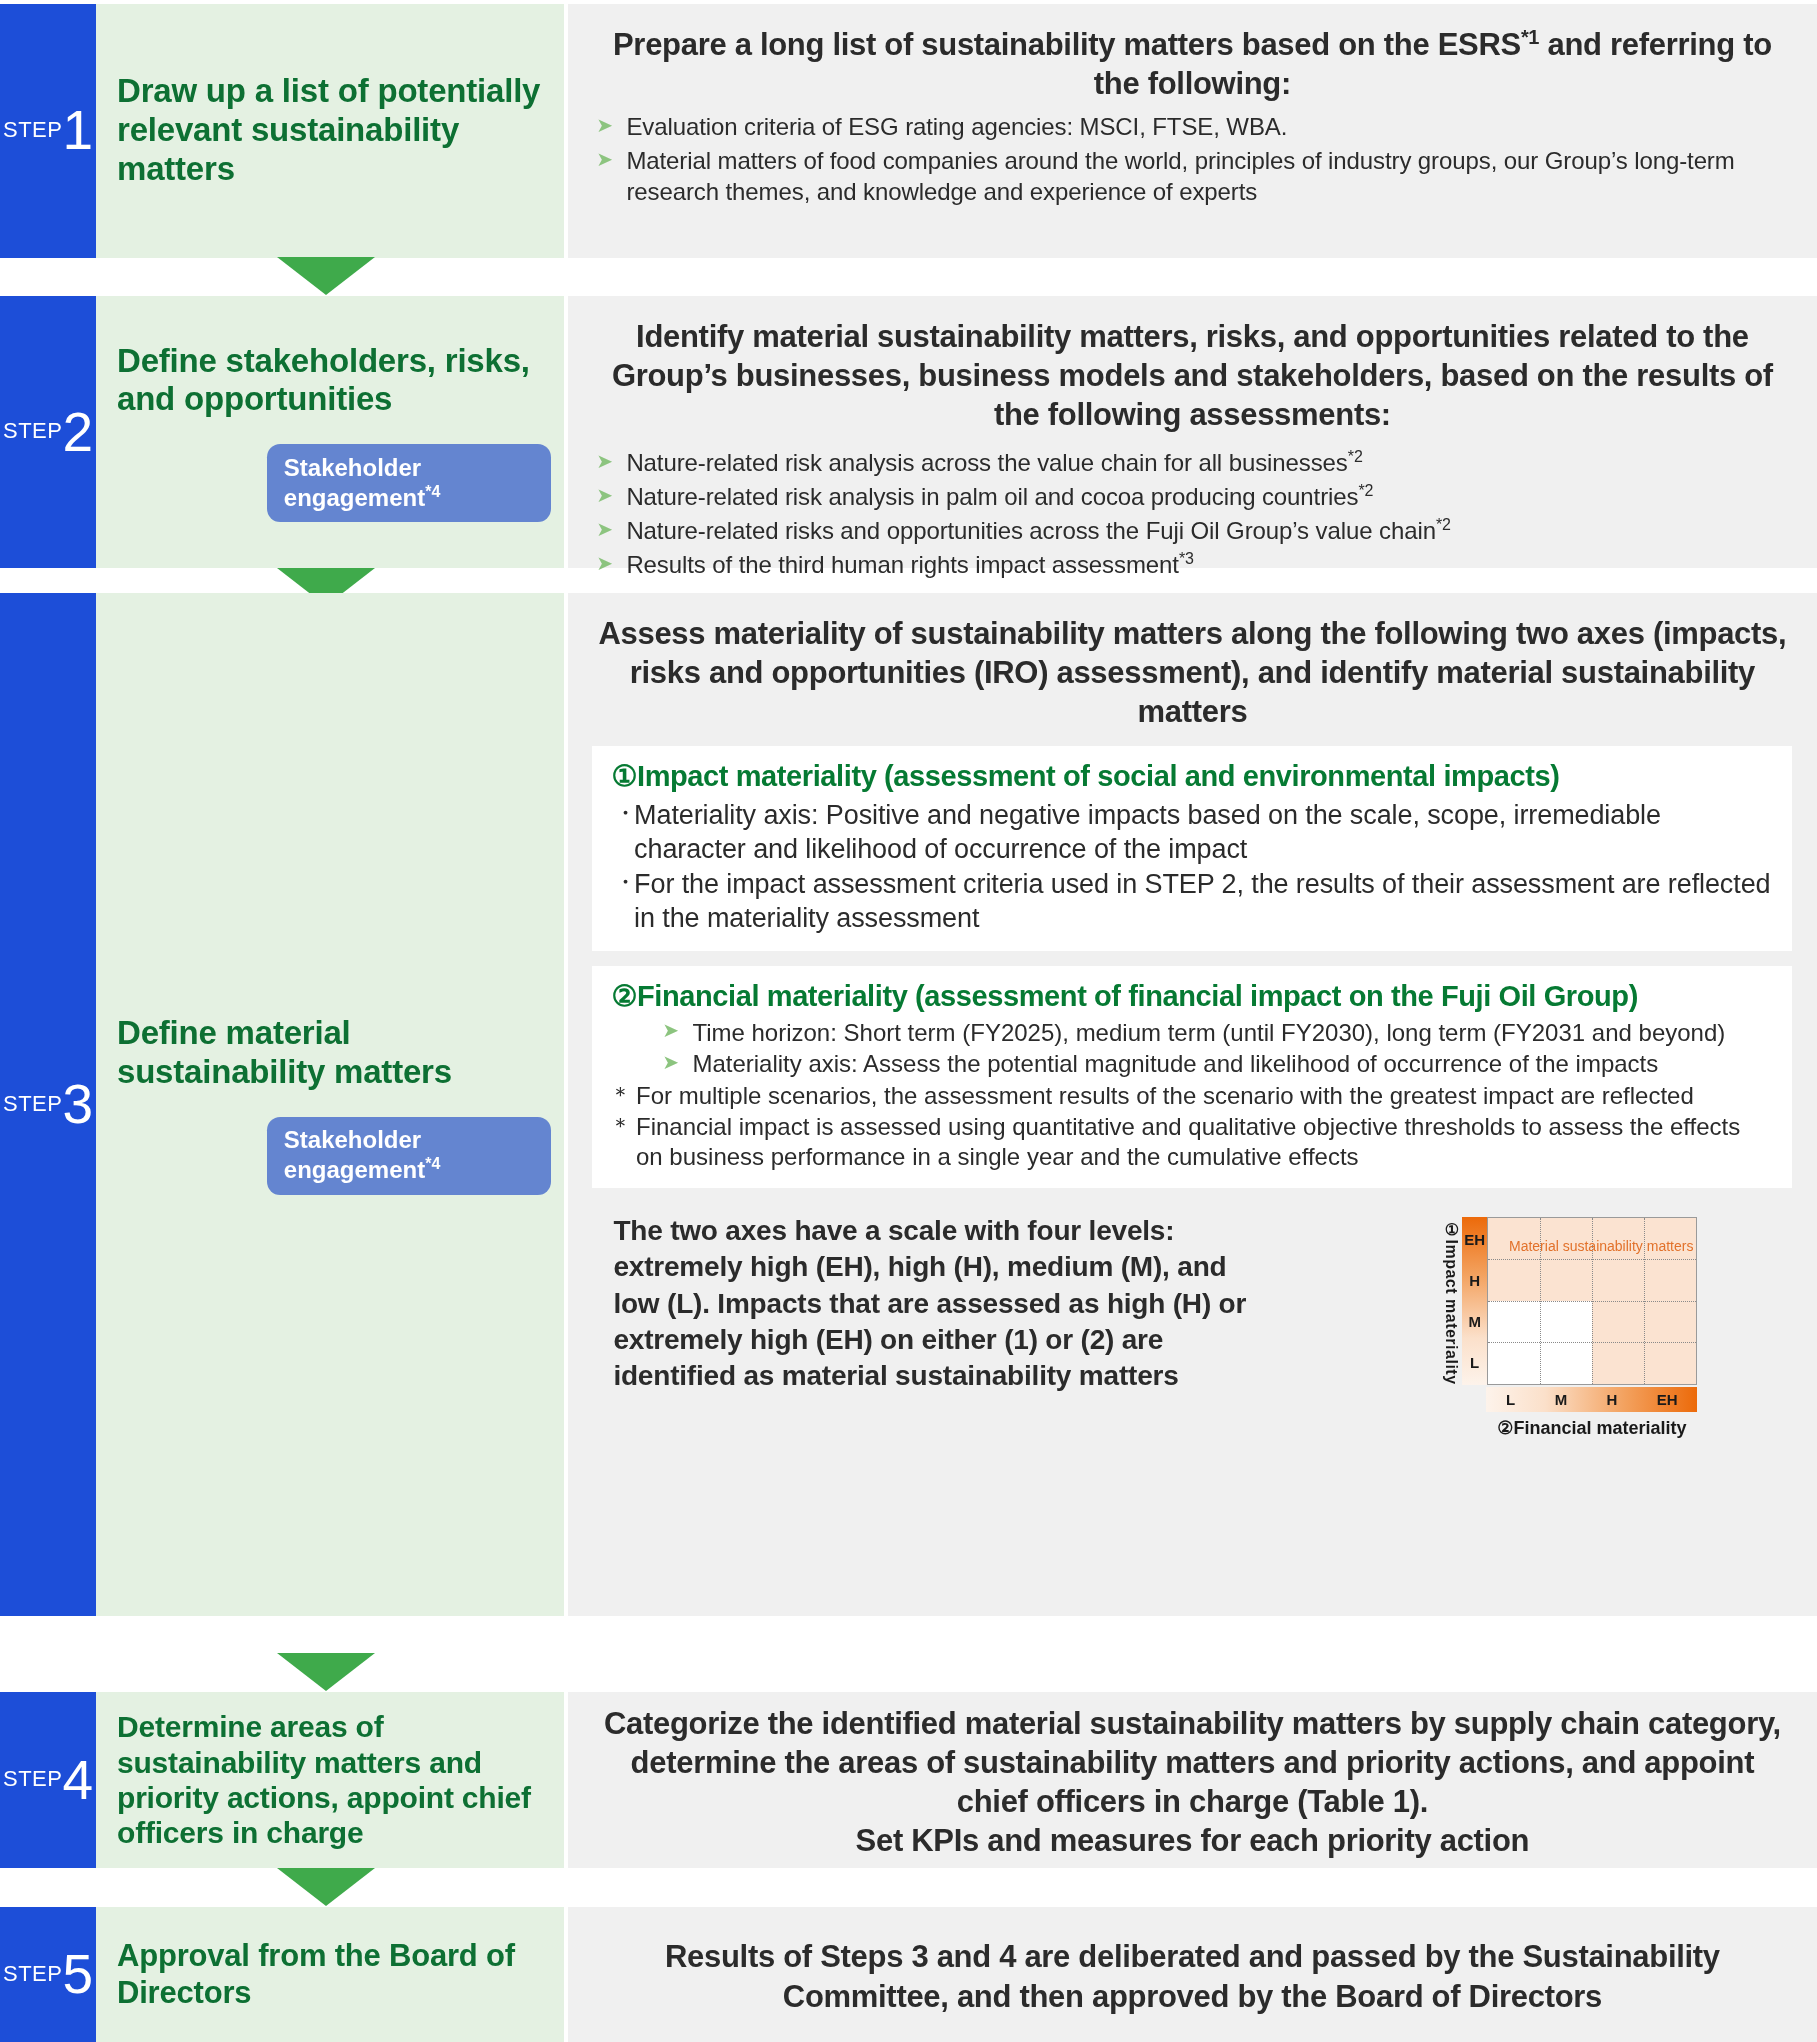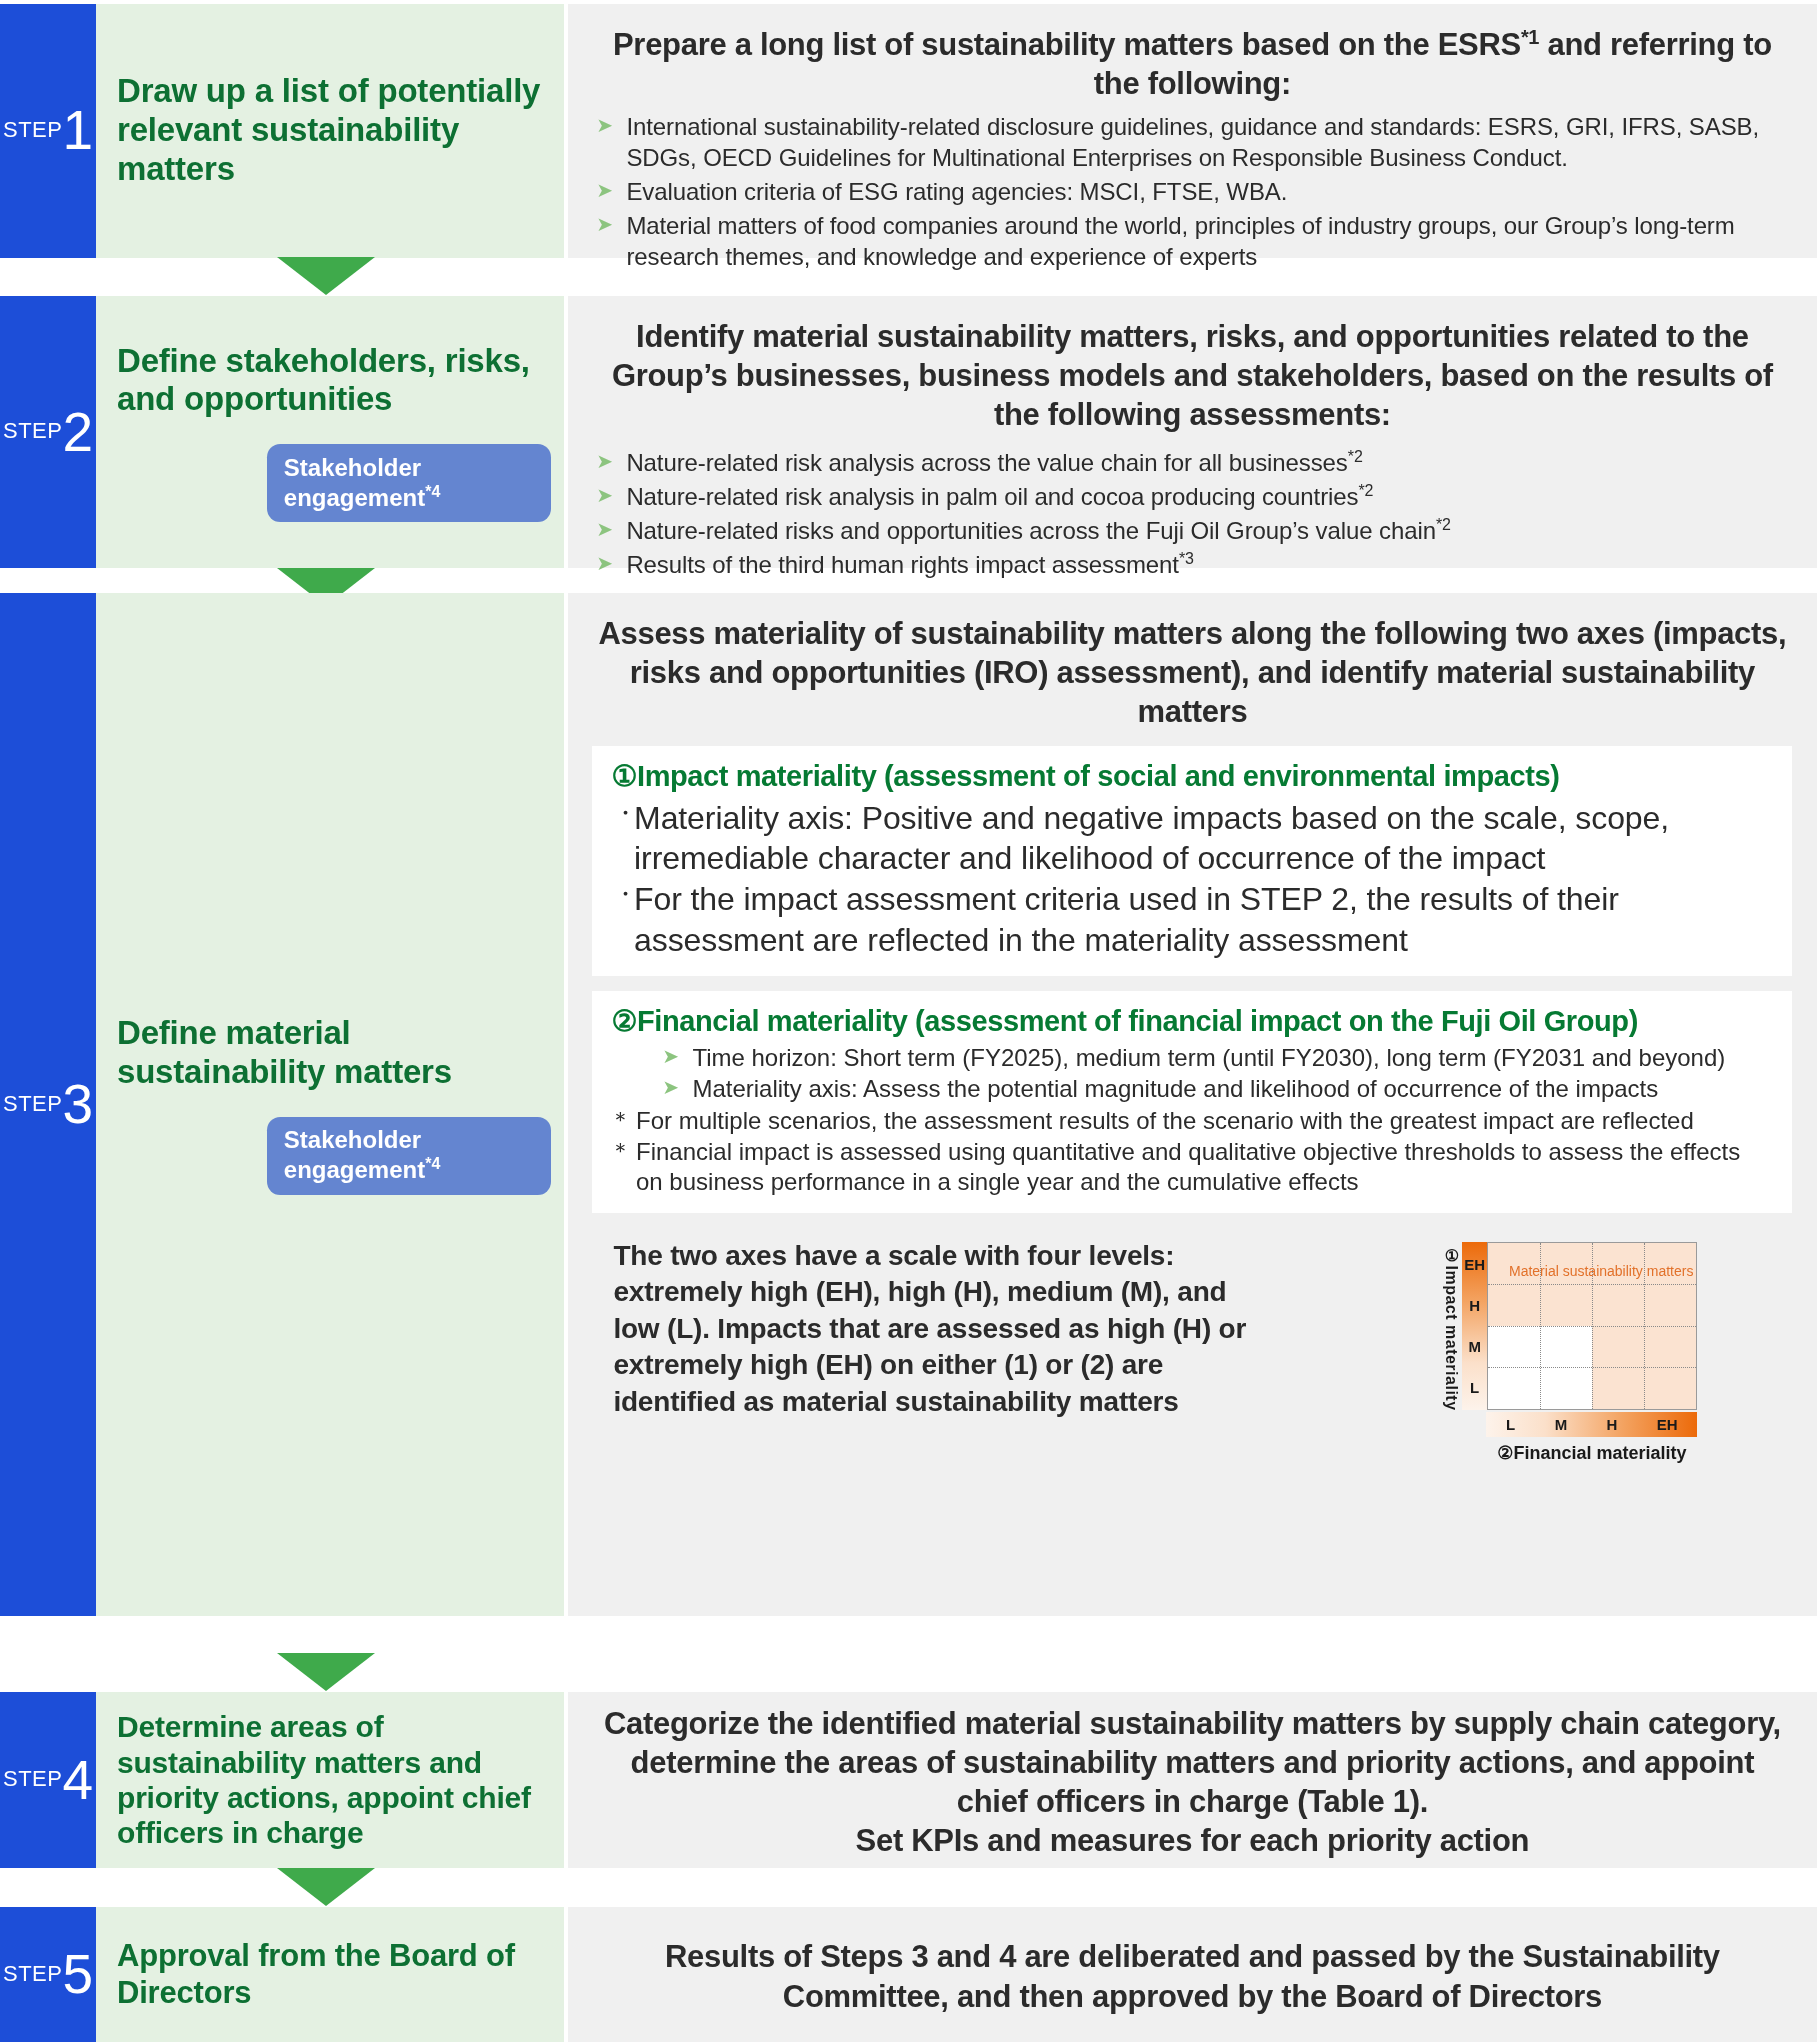--- a/index.html
+++ b/index.html
@@ -141,21 +141,21 @@
     font-size: 29px;
     line-height: 1.2;
     letter-spacing: -0.4px;
     margin-bottom: 3.8px;
   }
   ul.dots { list-style: none; margin: 0; padding: 0 0 0 5.7px; }
   ul.dots > li {
     position: relative;
     padding-left: 17px;
     color: #2b2b2b;
-    font-size: 32px;
+    font-size: 27px;
     line-height: 1.26;
     letter-spacing: -0.1px;
     margin-bottom: 0.9px;
   }
   ul.dots > li::before {
     content: "\30FB";
     position: absolute;
     left: -3.8px; top: 0;
     font-size: 24px;
   }
@@ -312,21 +312,20 @@
         <div class="step-word">STEP</div>
         <div class="step-num">1</div>
       </div>
       <div class="step-title-wrap">
         <div class="step-title">Draw up a list of potentially relevant sustainability matters</div>
       </div>
     </div>
     <div class="step-right">
       <div class="lead"><span>Prepare a long list of sustainability matters based on the ESRS</span><sup>*1</sup><span> and referring to the following:</span></div>
       <ul class="arrows">
-        <li>International sustainability-related disclosure guidelines, guidance and standards: ESRS, GRI, IFRS, SASB, SDGs, OECD Guidelines for Multinational Enterprises on Responsible Business Conduct.</li>
         <li>Evaluation criteria of ESG rating agencies: MSCI, FTSE, WBA.</li>
         <li>Material matters of food companies around the world, principles of industry groups, our Group’s long-term research themes, and knowledge and experience of experts</li>
       </ul>
     </div>
   </div>
 
   <div class="flow-arrow" style="top:257px;"></div>
 
   <div class="step-row" style="top:296px; height:272px;">
     <div class="step-left">

